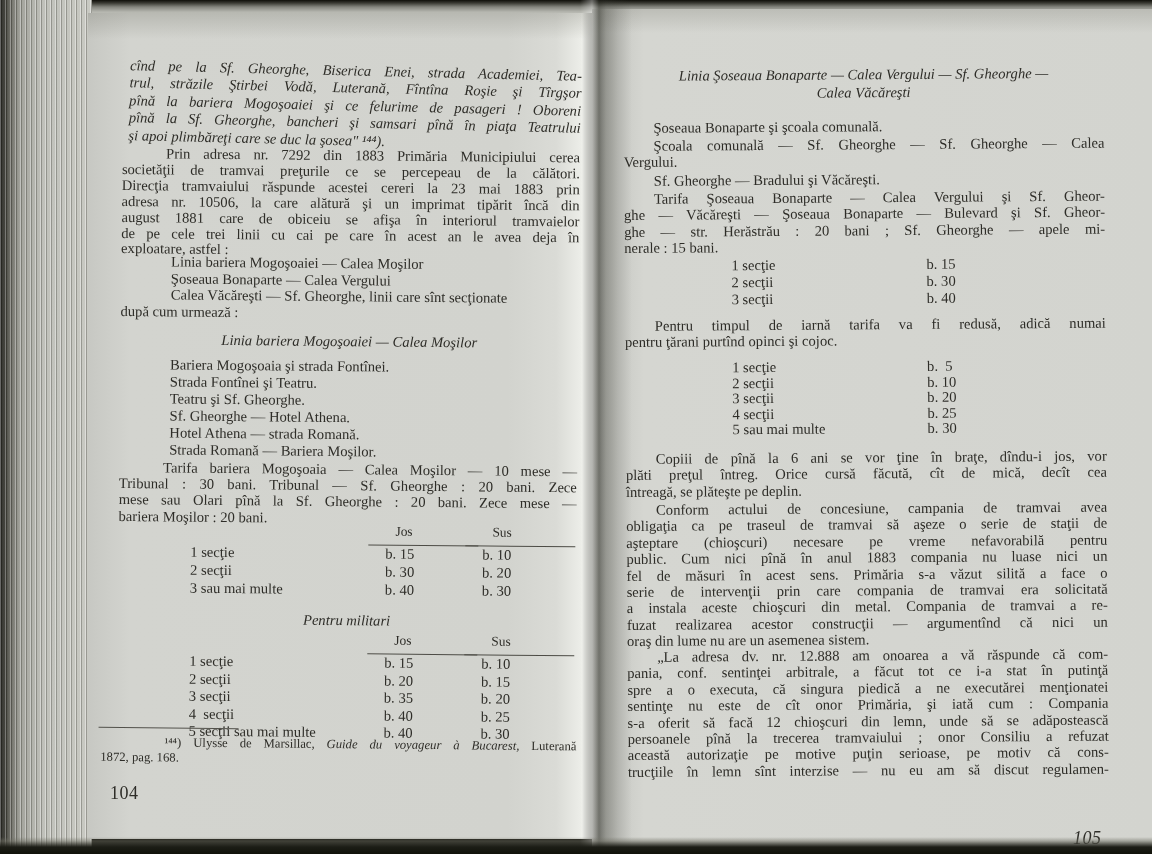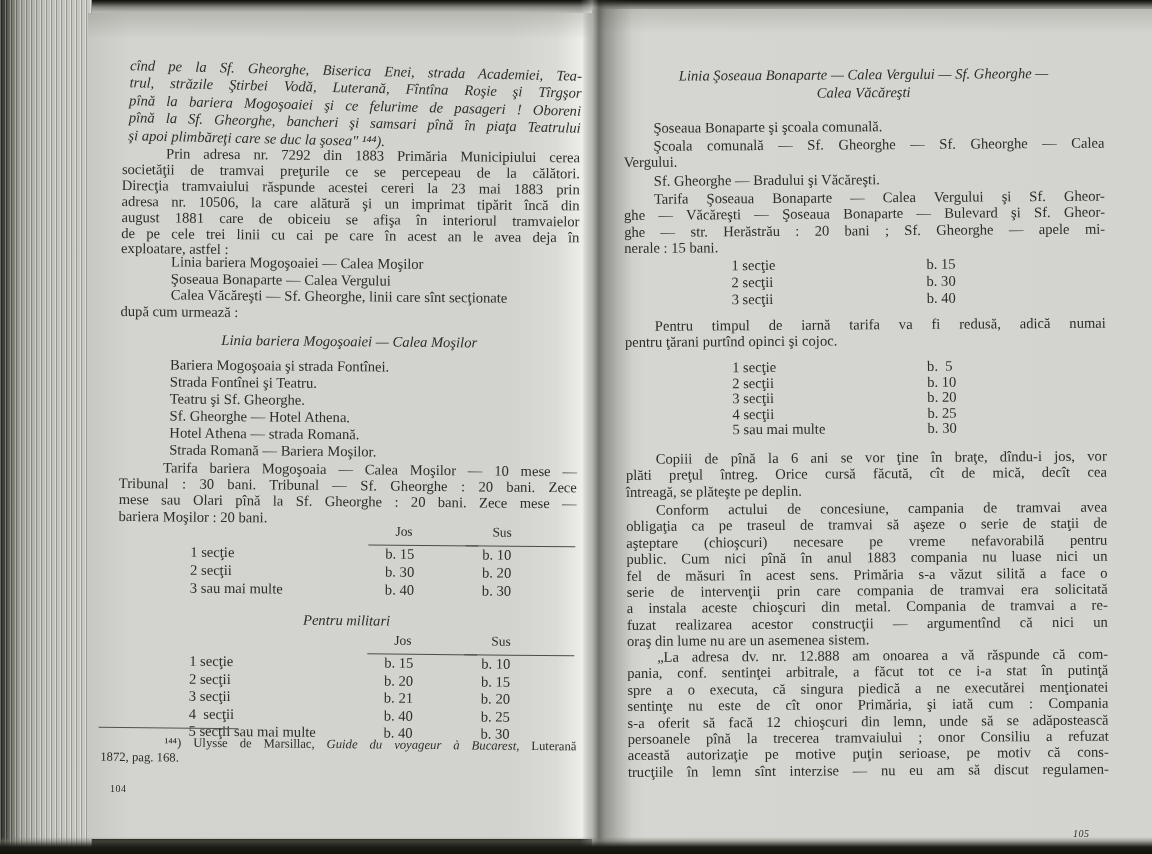--- a/index.html
+++ b/index.html
@@ -76,21 +76,21 @@
   .hcell{justify-self:start;margin-left:-17px;width:110px;padding-left:27px;padding-bottom:3px;
          border-bottom:1.3px solid #4d4c46;}
   .hc2{grid-column:2;}
   .hc3{grid-column:3;}
   .ltable .trow{display:grid;grid-template-columns:195px 97px 1fr;padding-left:72px;height:18px;}
   .t-mil .trow{height:17.6px;}
   .rtable .trow{display:grid;grid-template-columns:195px 1fr;padding-left:107px;height:17px;}
   .t-winter .trow{height:15.6px;}
   .tcell{white-space:pre;}
 
-  .page-num{position:absolute;font-size:10px;letter-spacing:.5px;}
+  .page-num{position:absolute;font-size:18px;letter-spacing:.5px;}
   .pn-left{left:22px;top:770px;}
   .pn-right{left:481px;top:819px;font-style:italic;}
 </style>
 </head>
 <body>
 
 <div class="scan">
   <div class="top-edge"></div>
   <div class="left-stack"></div>
 
@@ -171,21 +171,21 @@
               <span class="tcell">b. 15</span>
               <span class="tcell">b. 10</span>
             </div>
             <div class="trow">
               <span class="tcell">2 secţii</span>
               <span class="tcell">b. 20</span>
               <span class="tcell">b. 15</span>
             </div>
             <div class="trow">
               <span class="tcell">3 secţii</span>
-              <span class="tcell">b. 21</span>
+              <span class="tcell">b. 35</span>
               <span class="tcell">b. 20</span>
             </div>
             <div class="trow">
               <span class="tcell">4  secţii</span>
               <span class="tcell">b. 40</span>
               <span class="tcell">b. 25</span>
             </div>
             <div class="trow">
               <span class="tcell">5 secţii sau mai multe</span>
               <span class="tcell">b. 40</span>

